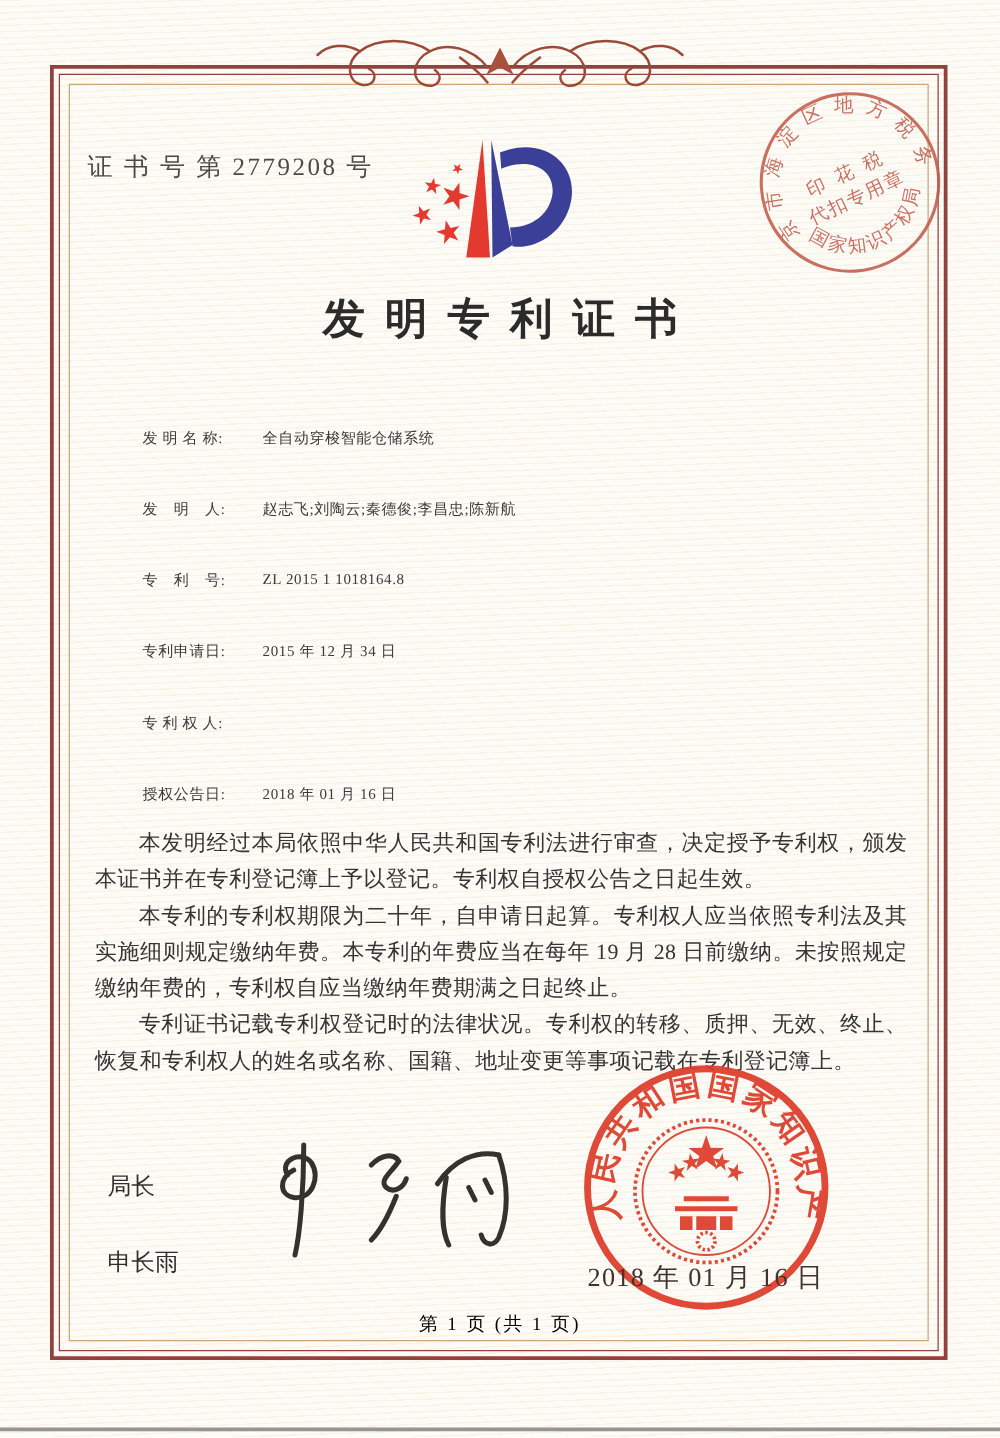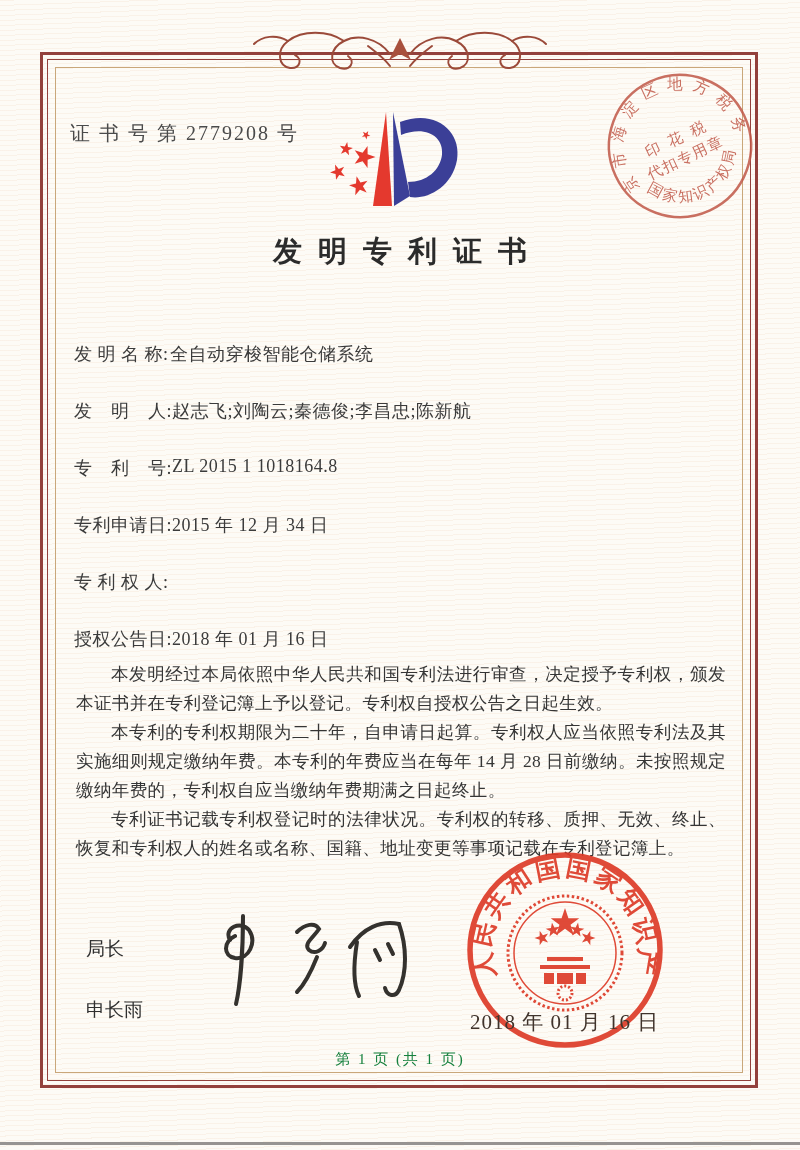--- a/index.html
+++ b/index.html
@@ -28,45 +28,45 @@
 
   .cert-number{position:absolute; left:70px; top:120px; font-size:20px;
     letter-spacing:2px; color:#4a4a4a; z-index:3;}
 
   .logo{position:absolute; left:322px; top:94px; width:160px; height:130px; z-index:3;}
 
   .tax-stamp{position:absolute; left:597px; top:60px; width:170px; height:176px;
     z-index:4; opacity:.85;}
 
   .title{position:absolute; left:0; right:0; top:232px; text-align:center;
-    font-size:29px; font-weight:600; color:#2b2b2b;
+    font-size:34px; font-weight:600; color:#2b2b2b;
     letter-spacing:16px; padding-left:16px; z-index:3;}
 
   .fields{position:absolute; left:74px; top:342px; width:620px; z-index:3;}
-  .field{display:flex; align-items:flex-start; height:57px; font-size:18px; color:#3b3b3b;}
+  .field{display:flex; align-items:flex-start; height:57px; font-size:12px; color:#3b3b3b;margin-left:40px;}
   .field-label{min-width:96px; white-space:pre; letter-spacing:0.5px;}
   .field-value{letter-spacing:0.5px;}
 
   .body-text{position:absolute; left:76px; top:660px; width:650px;
     font-size:17.5px; line-height:29px; color:#353535; letter-spacing:0.4px;
     text-align:justify; z-index:3;}
   .body-text p{margin:0; text-indent:2em;}
 
   .signoff{position:absolute; left:86px; top:936px; font-size:19px;
     color:#2f2f2f; z-index:3;}
   .signoff .name{margin-top:35px;}
   .signature{position:absolute; left:185px; top:902px; width:250px; height:112px; z-index:4;}
 
   .seal{position:absolute; left:460px; top:845px; width:210px; height:210px;
     z-index:3; opacity:.92;}
   .seal-date{position:absolute; left:470px; top:1008px; font-size:21px;
     color:#40332b; letter-spacing:1px; font-weight:500; z-index:4;}
 
   .footer{position:absolute; left:0; right:0; top:1050px; text-align:center;
-    font-size:15px; letter-spacing:2px; color:#15803d; z-index:3;}
+    font-size:15px; letter-spacing:2px; color:#000000; z-index:3;}
 </style>
 </head>
 <body>
 
 <div class="page">
   <div class="texture"></div>
 
   <div class="border-outer"></div>
   <div class="border-mid"></div>
   <div class="border-inner"></div>
@@ -144,21 +144,21 @@
       <span class="field-label">专 利 权 人:</span>
     </div>
     <div class="field">
       <span class="field-label">授权公告日:</span>
       <span class="field-value">2018 年 01 月 16 日</span>
     </div>
   </div>
 
   <div class="body-text">
     <p>本发明经过本局依照中华人民共和国专利法进行审查，决定授予专利权，颁发本证书并在专利登记簿上予以登记。专利权自授权公告之日起生效。</p>
-    <p>本专利的专利权期限为二十年，自申请日起算。专利权人应当依照专利法及其实施细则规定缴纳年费。本专利的年费应当在每年 14 月 28 日前缴纳。未按照规定缴纳年费的，专利权自应当缴纳年费期满之日起终止。</p>
+    <p>本专利的专利权期限为二十年，自申请日起算。专利权人应当依照专利法及其实施细则规定缴纳年费。本专利的年费应当在每年 19 月 28 日前缴纳。未按照规定缴纳年费的，专利权自应当缴纳年费期满之日起终止。</p>
     <p>专利证书记载专利权登记时的法律状况。专利权的转移、质押、无效、终止、恢复和专利权人的姓名或名称、国籍、地址变更等事项记载在专利登记簿上。</p>
   </div>
 
   <div class="signoff">
     <div class="role">局长</div>
     <div class="name">申长雨</div>
   </div>
 
   <svg class="signature" viewBox="0 0 250 112">
     <g stroke="#24211e" stroke-width="4" fill="none" stroke-linecap="round" opacity="0.92">

